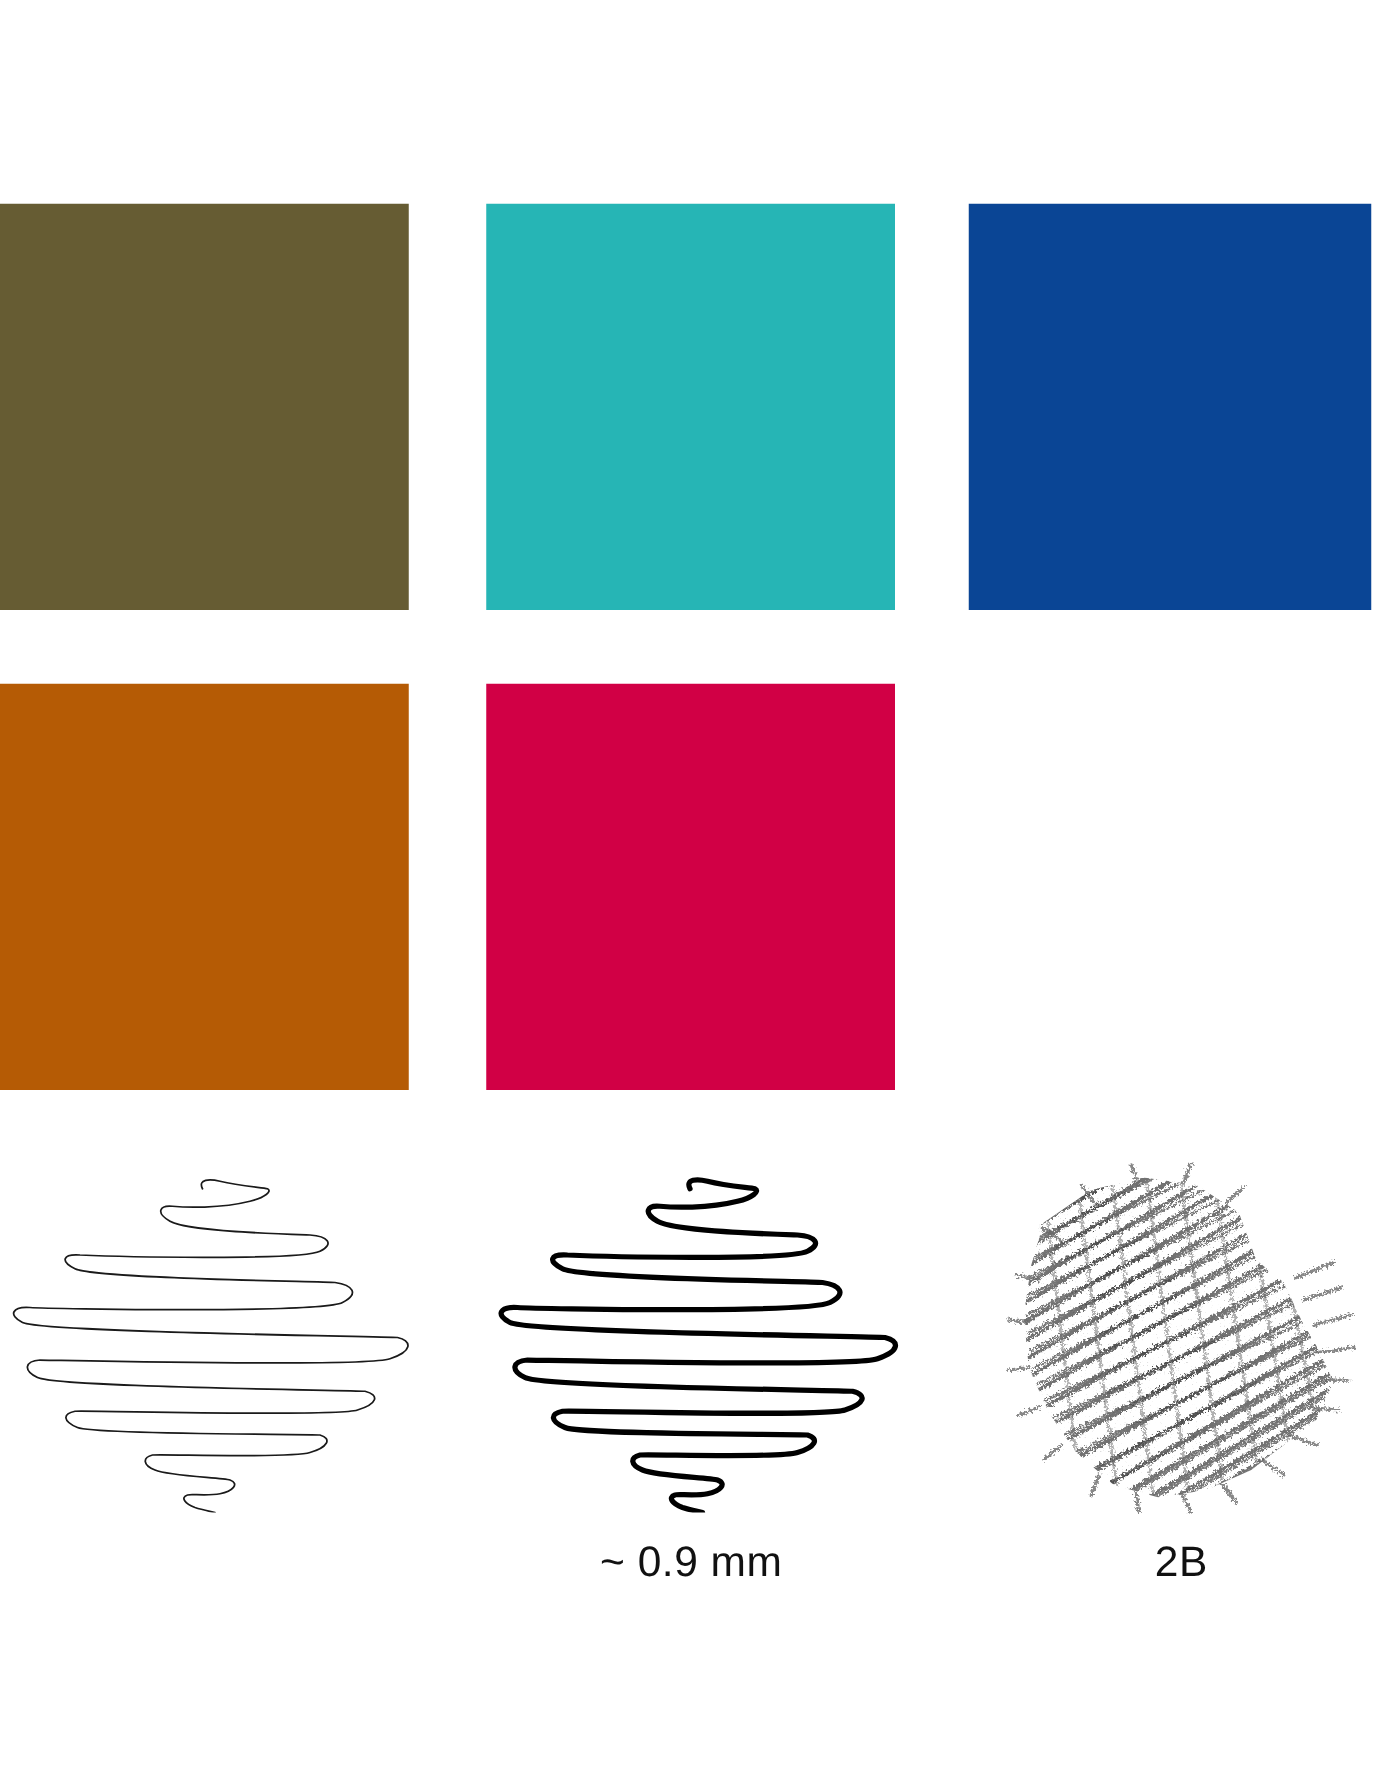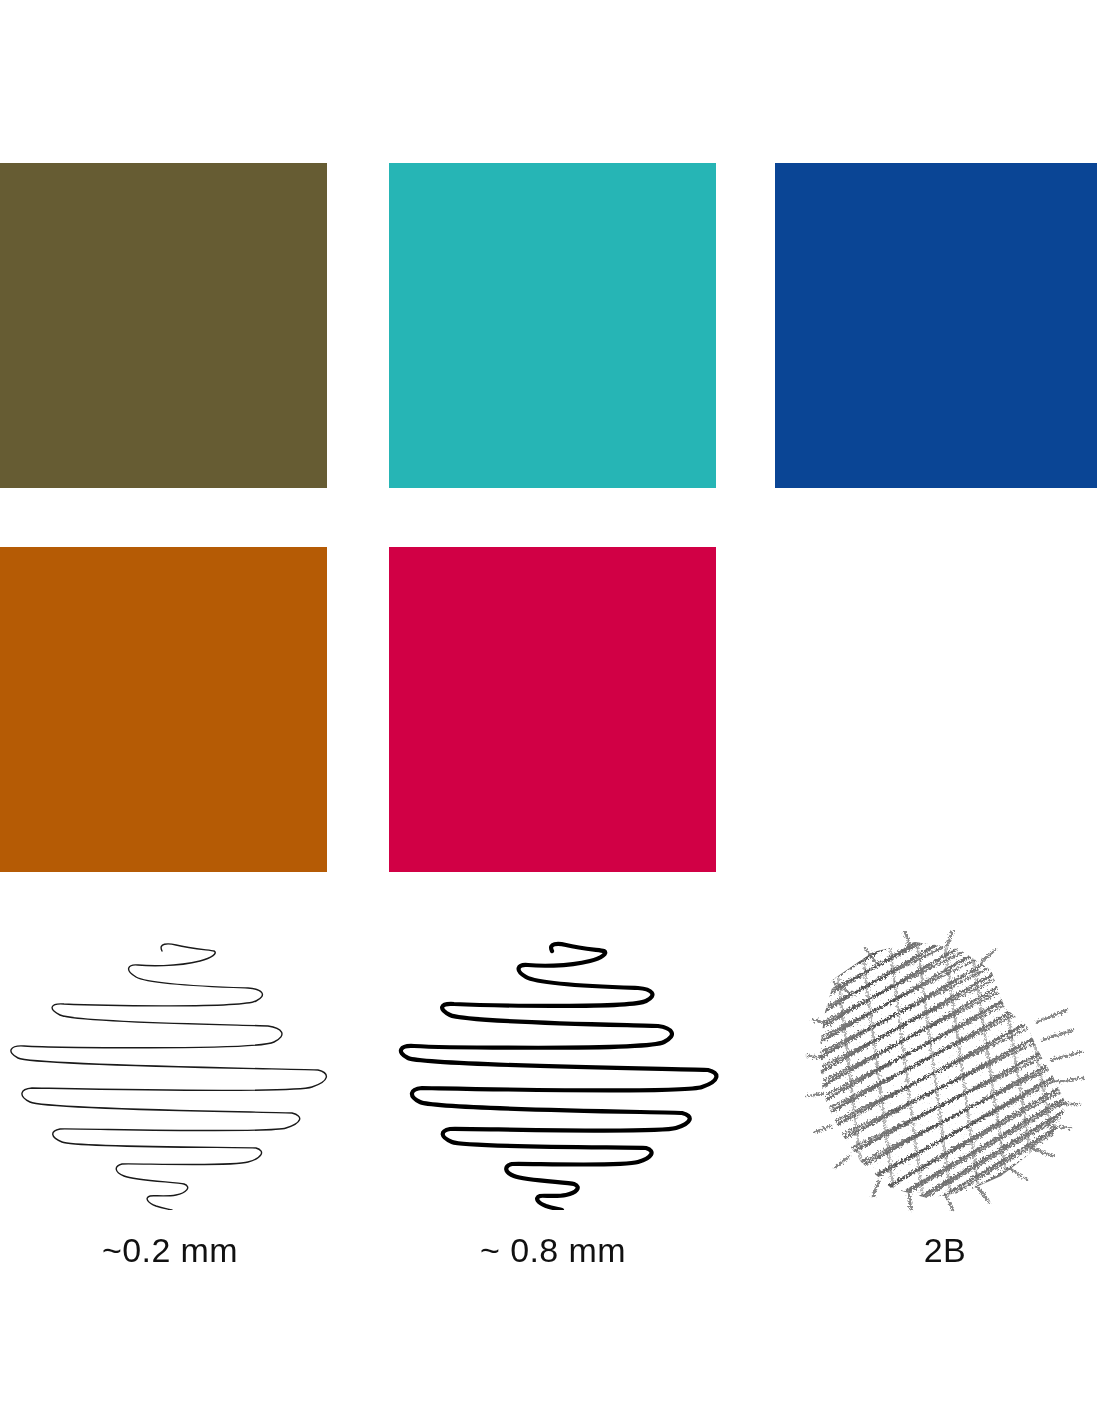--- a/index.html
+++ b/index.html
@@ -218,19 +218,18 @@
         <path d="M26,94 L8,90"></path>
           <path d="M44,62 L28,52"></path>
         <path d="M72,34 L60,18"></path>
           <path d="M106,18 L100,2"></path>
         <path d="M142,16 L148,0"></path>
           <path d="M176,32 L190,20"></path>
       </g>
     </svg>
   </div>
 
-  <div class="caption" style="left:0px; top:1230px; width:340px;">~0.2 mm</div>
-
-  <div class="caption" style="left:383px; top:1230px; width:340px;">~ 0.8 mm</div>
+
+  <div class="caption" style="left:383px; top:1230px; width:340px;">~ 0.9 mm</div>
 
   <div class="caption" style="left:775px; top:1230px; width:340px;">2B</div>
 
 </div>
 
 </body></html>

